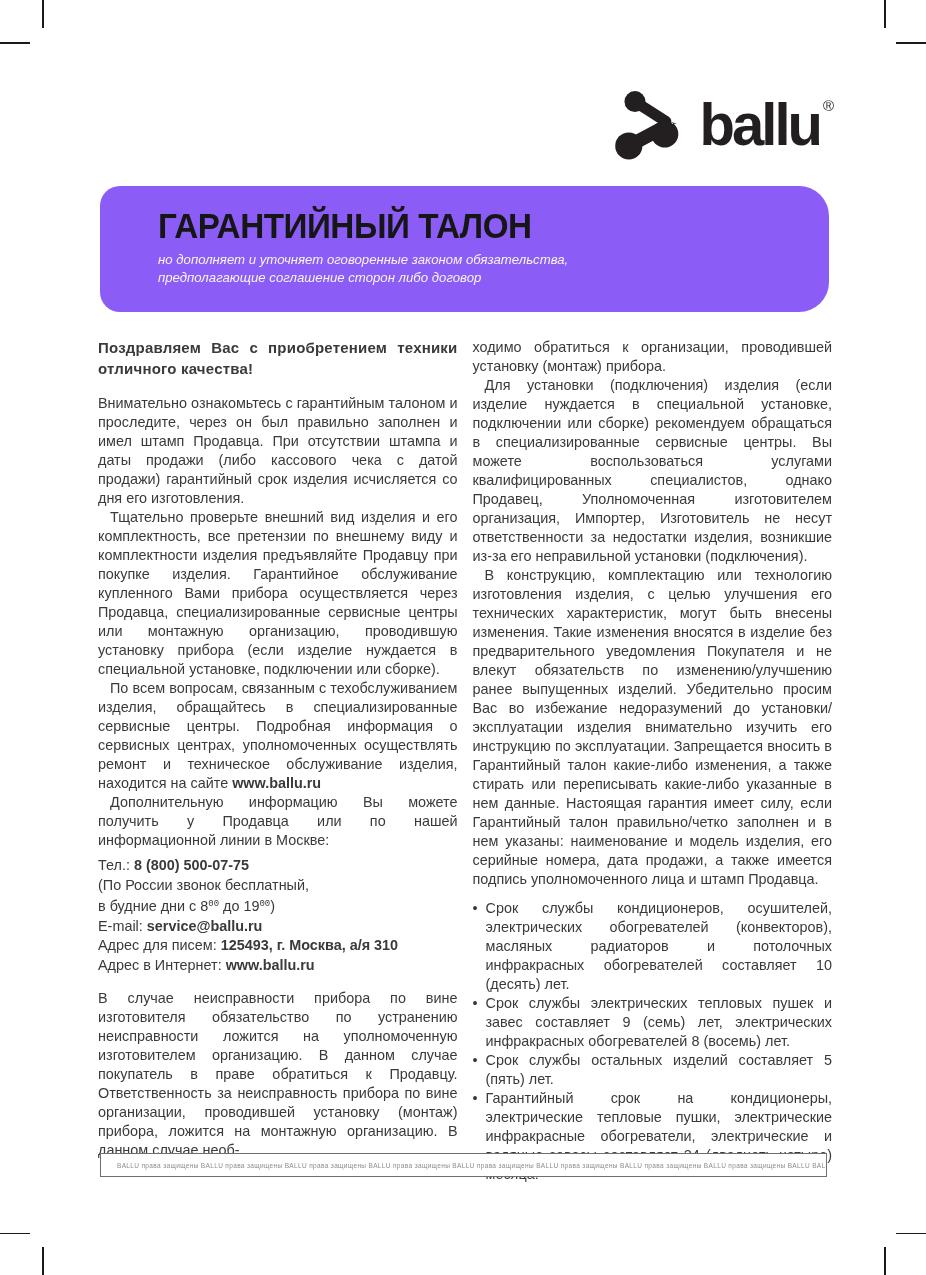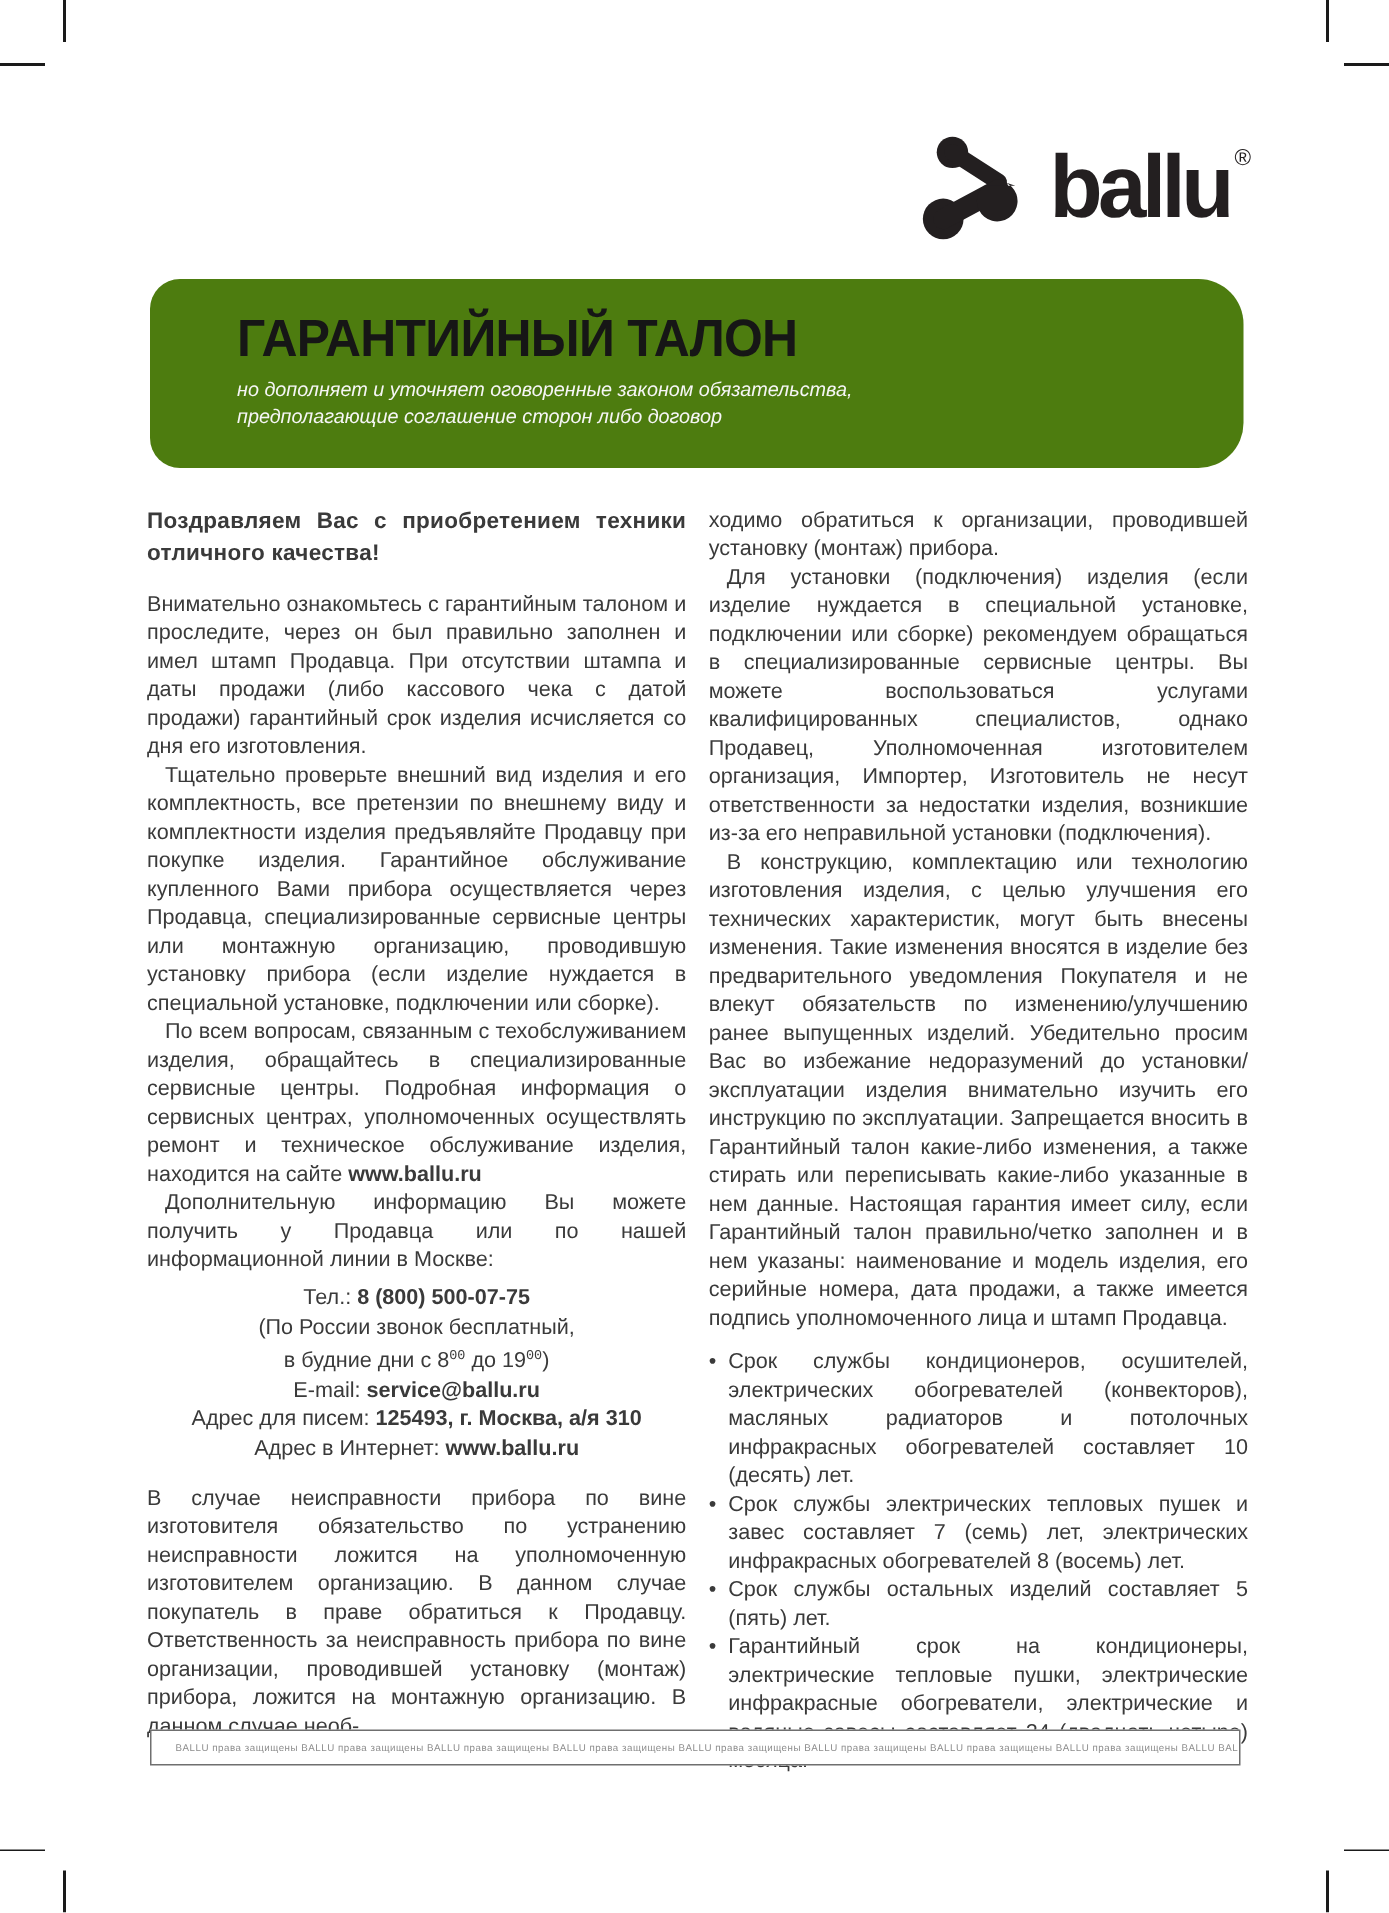--- a/index.html
+++ b/index.html
@@ -38,21 +38,21 @@
   }
   .logo-reg {
     font-size: 15px; font-weight: normal; color: #231f20;
     vertical-align: 34px; letter-spacing: 0; margin-left: 3px;
   }
 
   
   .banner {
     position: absolute; left: 100px; top: 186px;
     width: 729px; height: 126px;
-    background: #4d7c0f;
+    background: #8b5cf6;
     border-radius: 20px 30px 30px 20px;
     padding: 20px 27px 0 58px;
   }
   .banner-title {
     font-size: 35px; font-weight: bold; color: #161616;
     letter-spacing: -0.5px; white-space: nowrap;
     transform: scaleX(0.95); transform-origin: left center;
   }
   .banner-sub {
     margin-top: 5px;
@@ -69,21 +69,21 @@
   .col { width: 50%; font-size: 14.4px; line-height: 19px; text-align: justify; }
   .col p { margin: 0; }
   .col p.ind { text-indent: 12px; }
   .lead-head {
     font-weight: bold; font-size: 15px; line-height: 20.5px;
     letter-spacing: 0.2px; margin-bottom: 15px; text-align: justify;
   }
   .bold { font-weight: bold; }
 
   .contact {
-    text-align: center; line-height: 19.5px;
+    line-height: 19.5px;
     margin: 6px 0 14px 0;
   }
   .contact sup { font-size: 9px; vertical-align: 5px; font-family: Liberation Mono, monospace; }
 
   .bullets { margin-top: 10px; }
   .bullet-item { display: flex; }
   .bullet-dot { width: 13px; flex: none; }
   .bullet-text { flex: 1; text-align: justify; }
 
   
@@ -160,21 +160,21 @@
     <p class="ind">Для установки (подключения) изделия (если изделие нуждается в специальной установке, подключении или сборке) рекомендуем обращаться в специализированные сервисные центры. Вы можете воспользоваться услугами квалифицированных специалистов, однако Продавец, Уполномоченная изготовителем организация, Импортер, Изготовитель не несут ответственности за недостатки изделия, возникшие из-за его неправильной установки (подключения).</p>
     <p class="ind">В конструкцию, комплектацию или технологию изготовления изделия, с целью улучшения его технических характеристик, могут быть внесены изменения. Такие изменения вносятся в изделие без предварительного уведомления Покупателя и не влекут обязательств по изменению/улучшению ранее выпущенных изделий. Убедительно просим Вас во избежание недоразумений до установки/эксплуатации изделия внимательно изучить его инструкцию по эксплуатации. Запрещается вносить в Гарантийный талон какие-либо изменения, а также стирать или переписывать какие-либо указанные в нем данные. Настоящая гарантия имеет силу, если Гарантийный талон правильно/четко заполнен и в нем указаны: наименование и модель изделия, его серийные номера, дата продажи, а также имеется подпись уполномоченного лица и штамп Продавца.</p>
 
     <div class="bullets">
       <div class="bullet-item">
         <span class="bullet-dot">•</span>
         <div class="bullet-text">Срок службы кондиционеров, осушителей, электрических обогревателей (конвекторов), масляных радиаторов и потолочных инфракрасных обогревателей составляет 10 (десять) лет.</div>
       </div>
       <div class="bullet-item">
         <span class="bullet-dot">•</span>
-        <div class="bullet-text">Срок службы электрических тепловых пушек и завес составляет 7 (семь) лет, электрических инфракрасных обогревателей 8 (восемь) лет.</div>
+        <div class="bullet-text">Срок службы электрических тепловых пушек и завес составляет 9 (семь) лет, электрических инфракрасных обогревателей 8 (восемь) лет.</div>
       </div>
       <div class="bullet-item">
         <span class="bullet-dot">•</span>
         <div class="bullet-text">Срок службы остальных изделий составляет 5 (пять) лет.</div>
       </div>
       <div class="bullet-item">
         <span class="bullet-dot">•</span>
         <div class="bullet-text">Гарантийный срок на кондиционеры, электрические тепловые пушки, электрические инфракрасные обогреватели, электрические и водяные завесы составляет 24 (двадцать четыре) месяца.</div>
       </div>
     </div>

